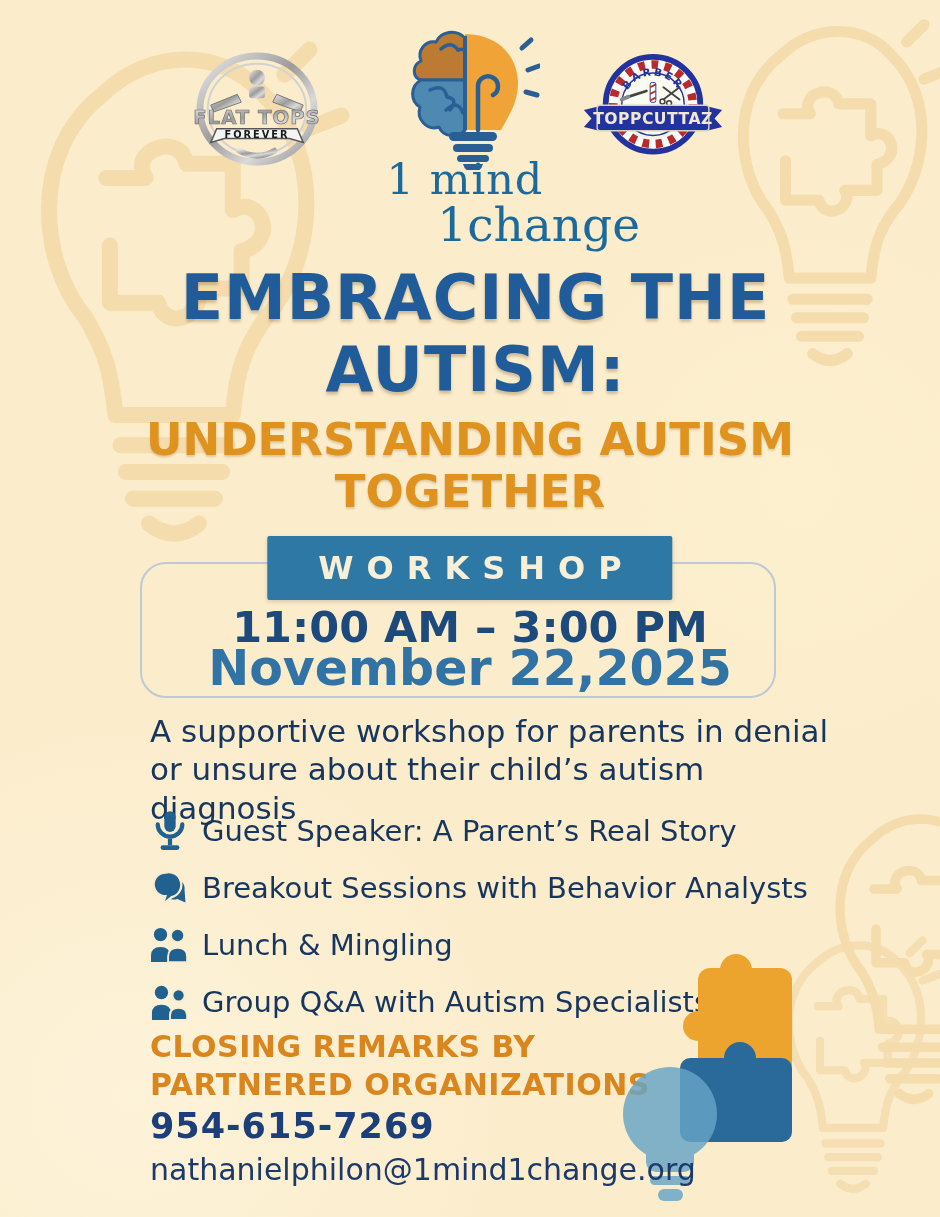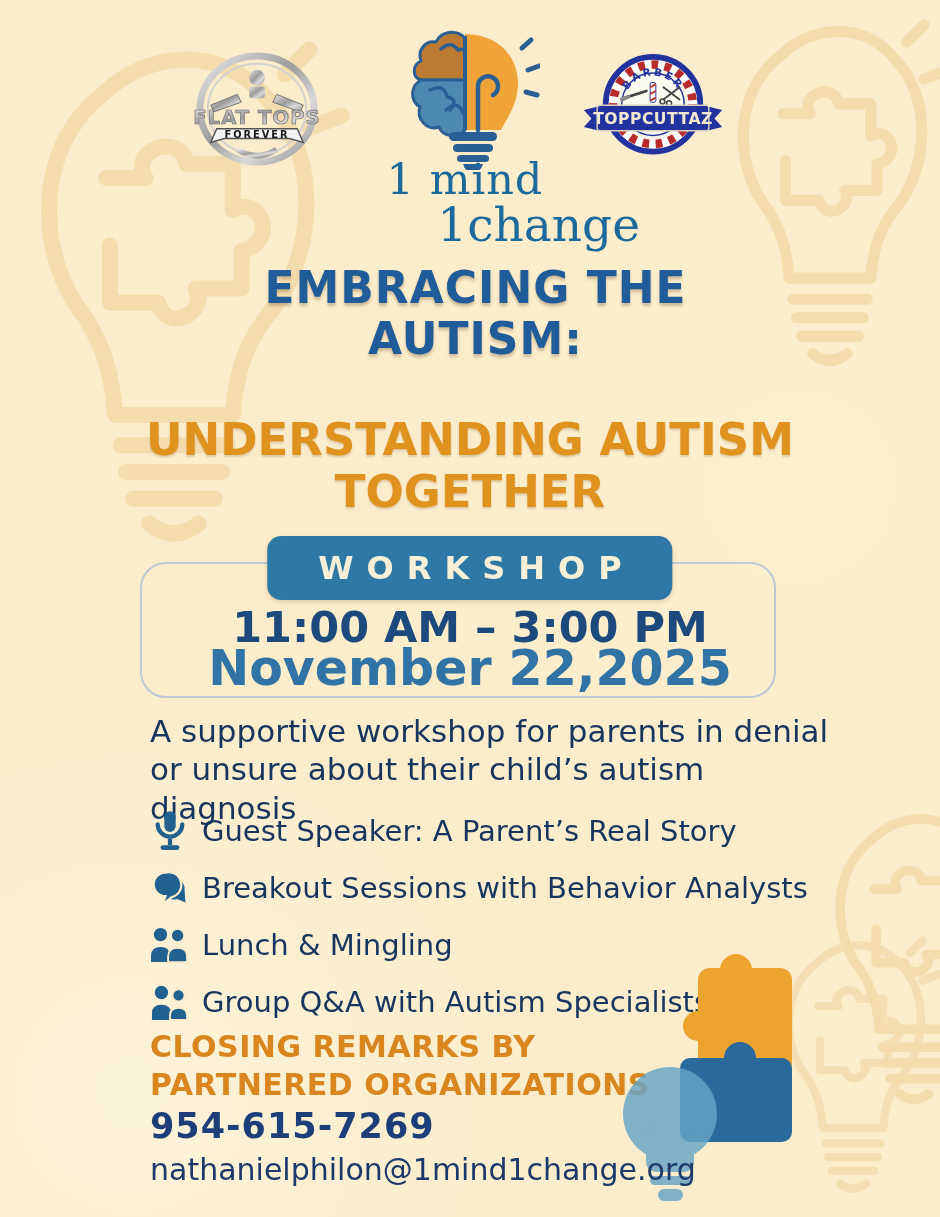--- a/index.html
+++ b/index.html
@@ -18,33 +18,33 @@
 
   .brand-name {
     position:absolute; left:290px; top:158px; width:350px; text-align:center;
     font-family:"DejaVu Serif", serif; font-weight:normal; color:#1c6a9c; line-height:1.0;
   }
   .brand-name .l1 { font-size:43px; letter-spacing:1px; }
   .brand-name .l2 { font-size:47px; letter-spacing:0px;text-align:right; }
 
   .title {
     position:absolute; left:0; right:0; top:262px; text-align:center;
-    color:#1f5c99; font-weight:bold; font-size:44px; line-height:1.16; letter-spacing:1px;
+    color:#1f5c99; font-weight:bold; font-size:62px; line-height:1.16; letter-spacing:1px;
     text-shadow:0 3px 3px rgba(110,75,30,.30);
     padding-left:11px;
   }
   .subtitle {
     position:absolute; left:0; right:0; top:414px; text-align:center;
     color:#e0921f; font-weight:bold; font-size:45px; line-height:1.16;
     text-shadow:0 2px 2px rgba(120,80,30,.22);
   }
   .badge {
     position:absolute; left:50%; top:536px; transform:translateX(-50%);
     background:#2d78a4; color:#f7efd8; font-size:32px; font-weight:bold;
-    letter-spacing:13px; padding:13px 38px 13px 51px; border-radius:14px;
+    letter-spacing:13px; padding:13px 38px 13px 51px; border-radius:2px;
     box-shadow:0 2px 4px rgba(90,60,20,.18); white-space:nowrap;
   }
   .info-box {
     position:absolute; left:140px; top:562px; width:636px; height:136px;
     border:2.5px solid #bdc9d4; border-radius:26px;
   }
   .time {
     position:absolute; left:0; right:0; top:602px; text-align:center;
     font-size:43px; font-weight:bold; color:#1c4a7d; white-space:nowrap;
   }

